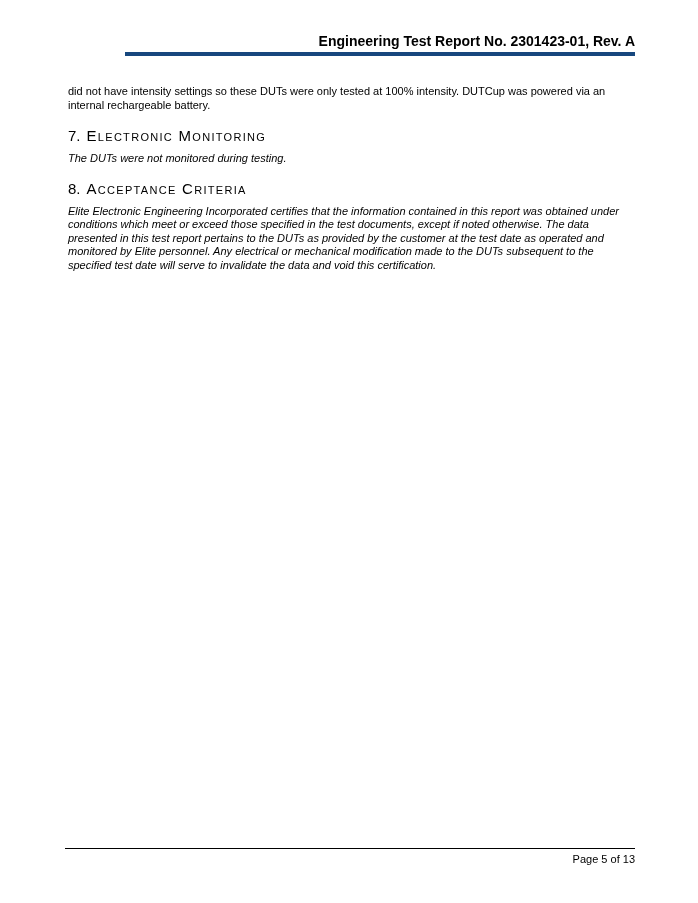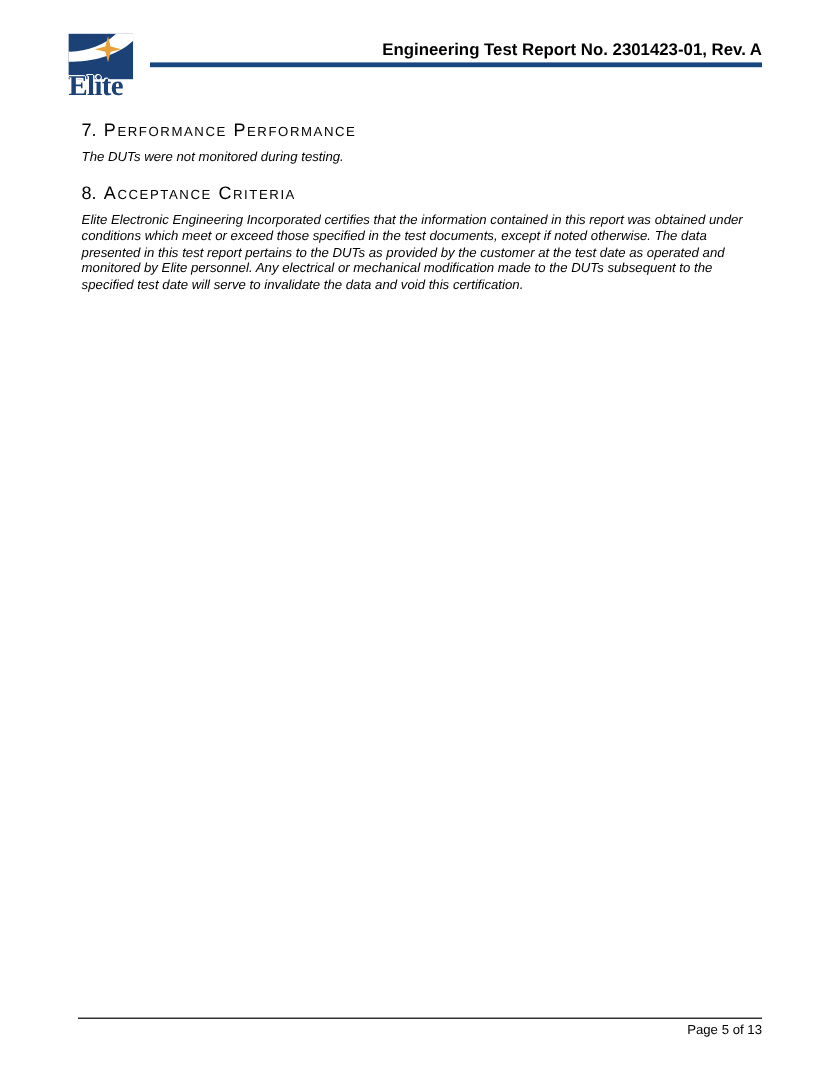--- a/index.html
+++ b/index.html
@@ -79,36 +79,29 @@
     position:absolute;
     right:63px;top:853px;
     font-size:11px;
   }
 </style>
 </head>
 <body>
 
 <div class="page">
 
-  <div class="logo">
-    <svg class="logo-mark" width="54" height="40" viewBox="0 0 54 40" aria-hidden="true">
-      <rect x="0" y="0" width="54" height="38" fill="#1b4176"></rect>
-      <path d="M0,15 C14,15.5 30,10 40,0 L54,0 L54,6 C40,19 20,23.5 0,23.5 Z" fill="#ffffff"></path>
-      <path d="M33,2 L35.2,10.8 L44,13 L35.2,15.2 L33,24 L30.8,15.2 L22,13 L30.8,10.8 Z" fill="#e9a23b"></path>
-    </svg>
-    <span class="logo-word">Elite</span>
-  </div>
 
   <div class="header-title">Engineering Test Report No. 2301423-01, Rev. A</div>
   <div class="header-rule"></div>
 
   <div class="content">
 
+    <p class="para">did not have intensity settings so these DUTs were only tested at 100% intensity. DUTCup was powered via an internal rechargeable battery.</p>
 
-    <h2 class="section-heading"><span class="sec-num">7.</span><span>Performance Performance</span></h2>
+    <h2 class="section-heading"><span class="sec-num">7.</span><span>Electronic Monitoring</span></h2>
     <p class="section-body">The DUTs were not monitored during testing.</p>
 
     <h2 class="section-heading"><span class="sec-num">8.</span><span>Acceptance Criteria</span></h2>
 
     <p class="section-body">Elite Electronic Engineering Incorporated certifies that the information contained in this report was obtained under conditions which meet or exceed those specified in the test documents, except if noted otherwise. The data presented in this test report pertains to the DUTs as provided by the customer at the test date as operated and monitored by Elite personnel. Any electrical or mechanical modification made to the DUTs subsequent to the specified test date will serve to invalidate the data and void this certification.</p>
 
   </div>
 
   <div class="footer-rule"></div>
   <div class="footer-text">Page 5 of 13</div>

